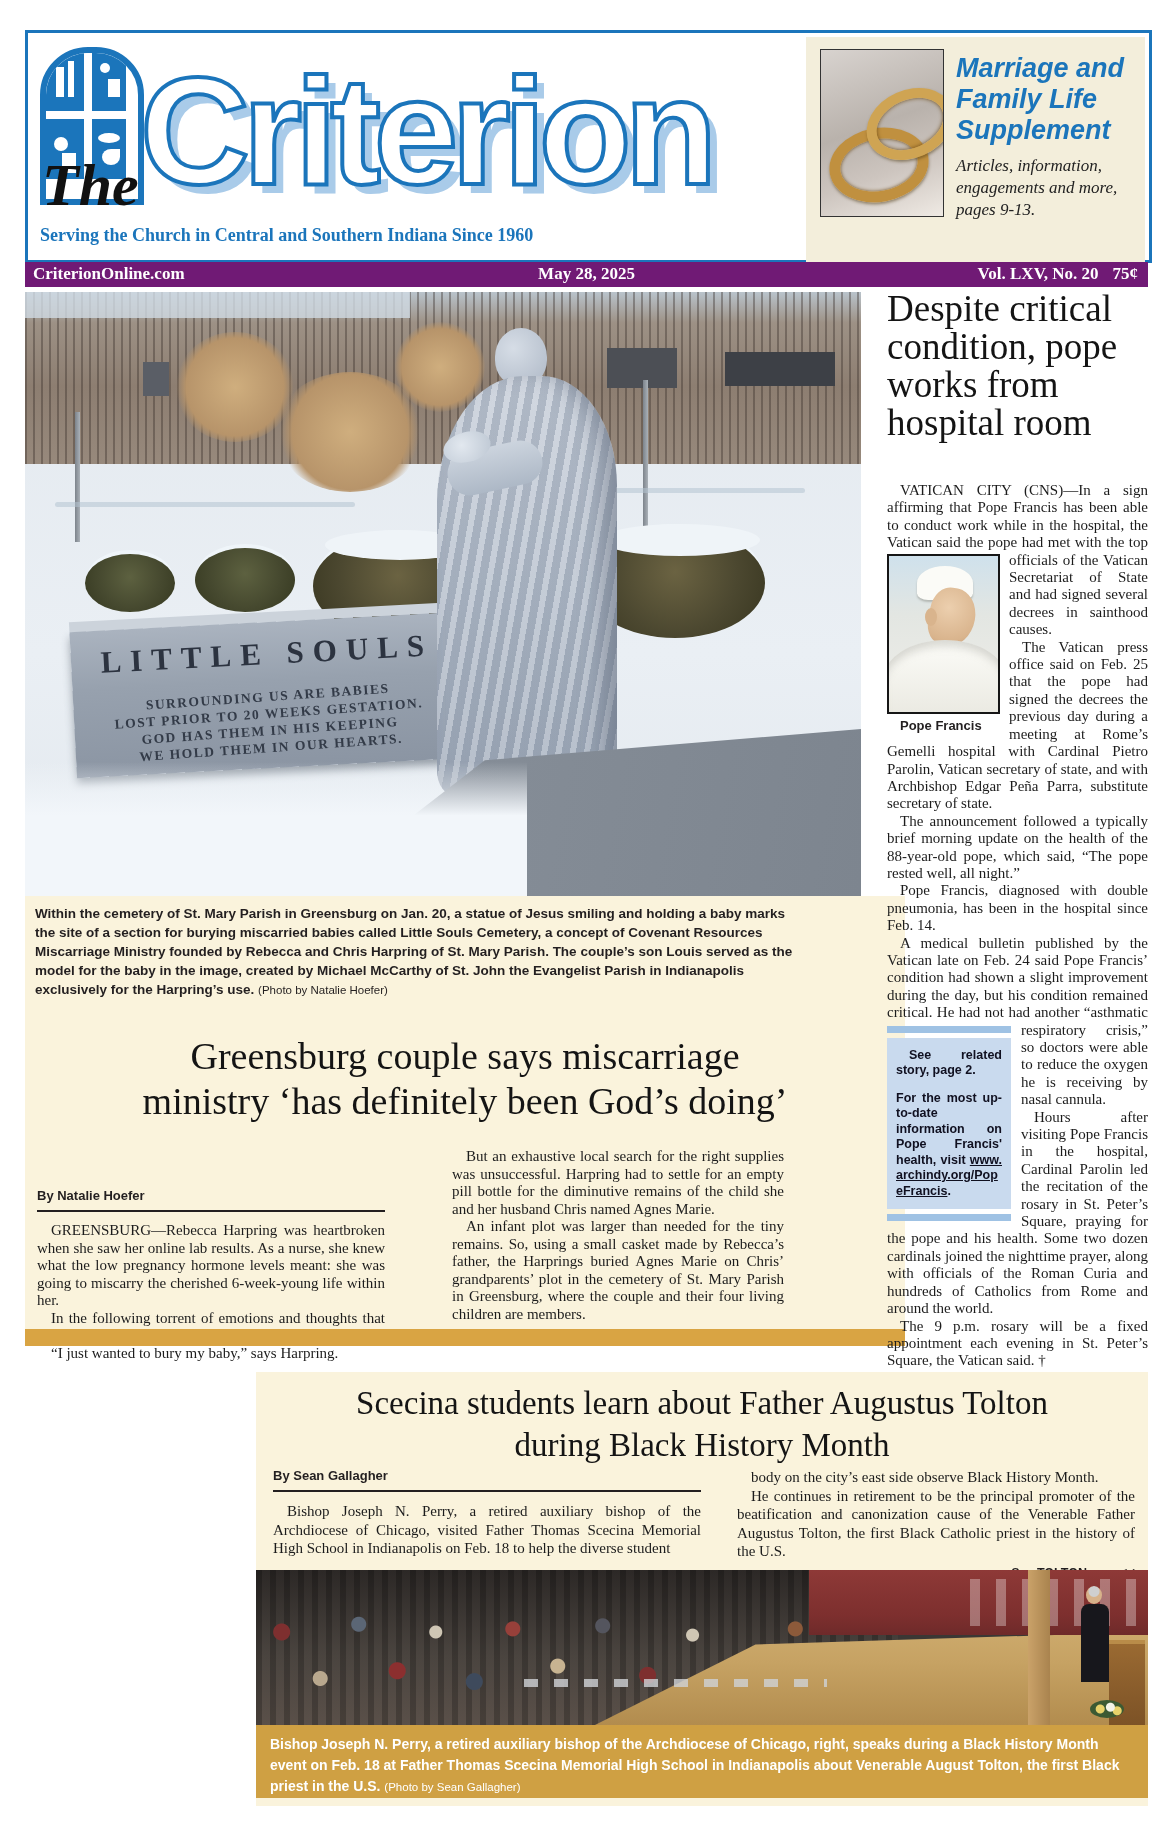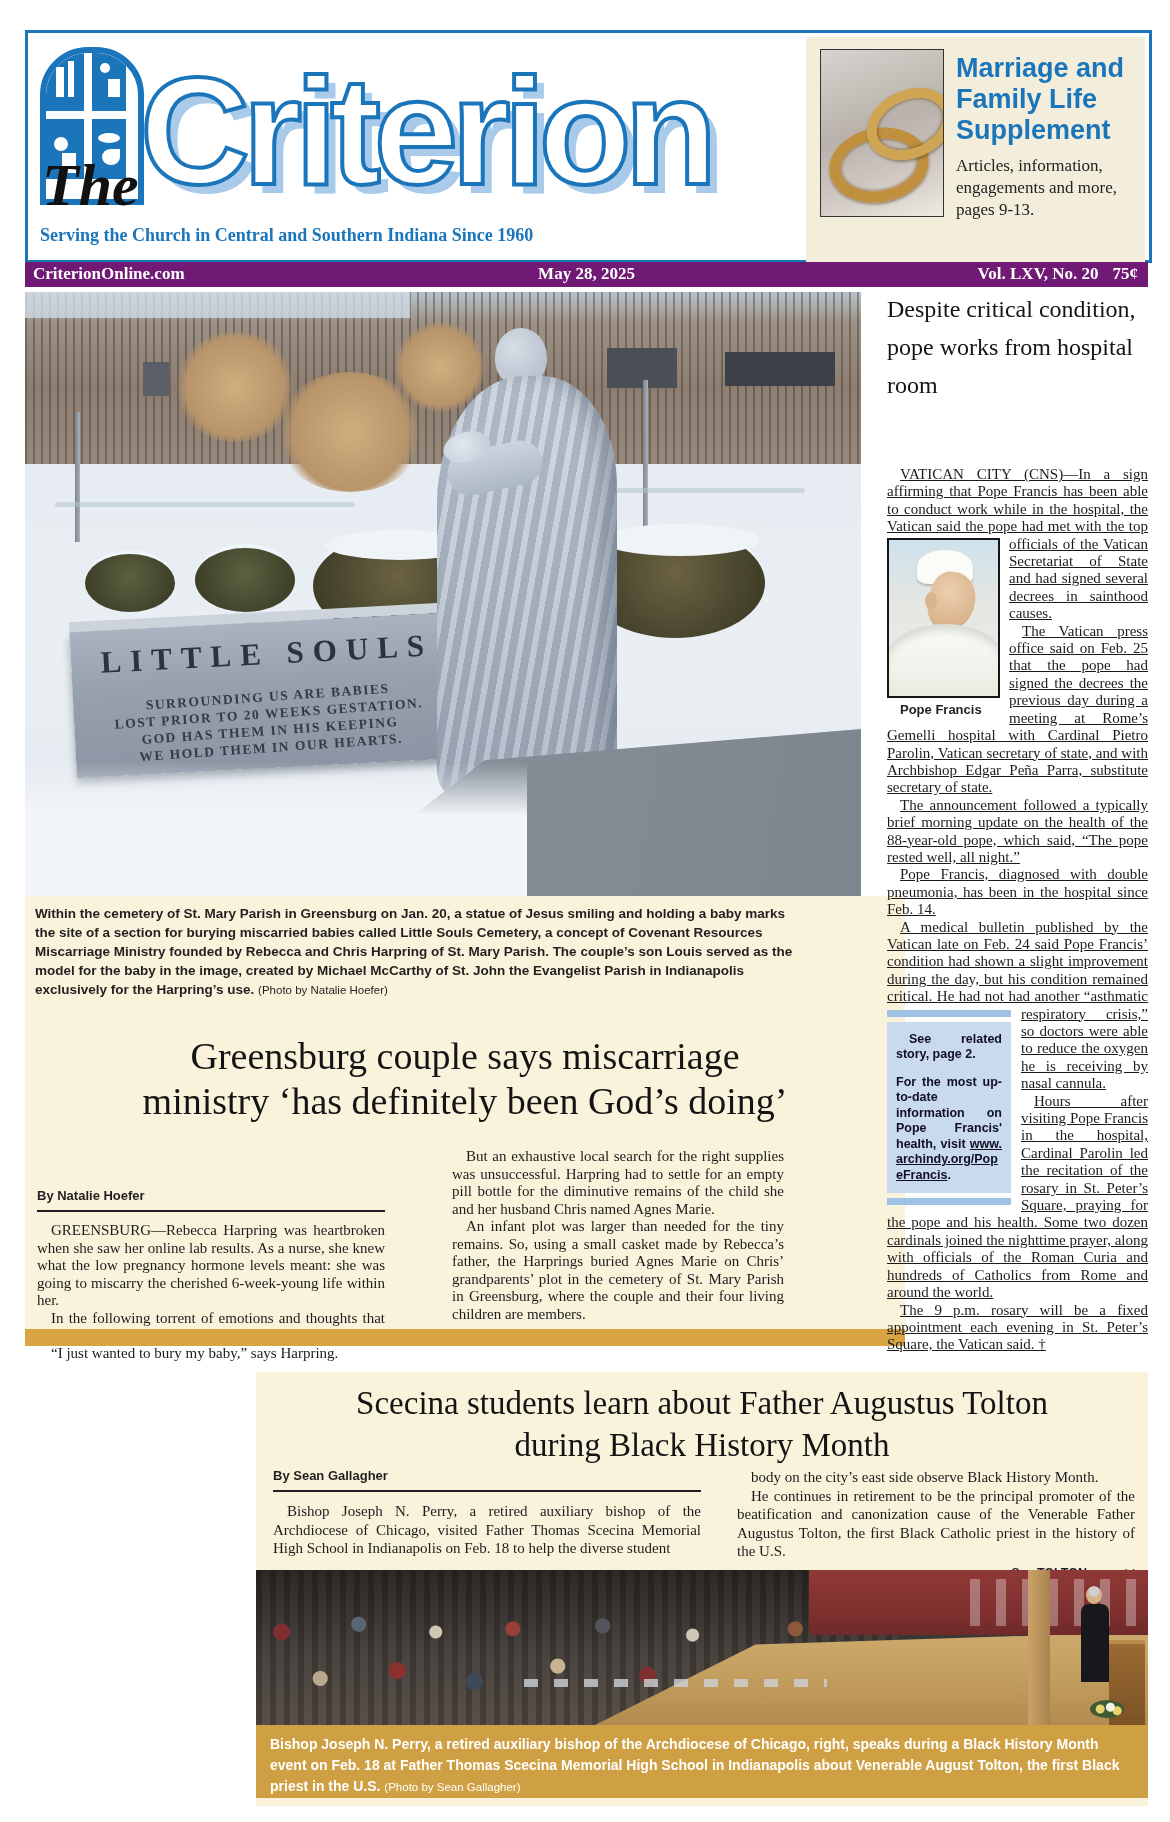--- a/index.html
+++ b/index.html
@@ -16,21 +16,21 @@
   #logo-cross-h{position:absolute;left:0;top:58px;width:100%;height:8px;background:#fff;}
   .glyph{position:absolute;background:#fff;}
   #the-word{left:14px;top:118px;font-family:"Liberation Serif",serif;font-weight:bold;font-style:italic;
       font-size:60px;color:#111;z-index:4;}
   #criterion-word{left:112px;top:18px;font-family:"Liberation Sans",sans-serif;font-weight:bold;
       font-size:152px;line-height:160px;letter-spacing:-7px;color:#ffffff;
       -webkit-text-stroke:4px #1b75bb;text-shadow:9px 9px 0 #a9cbe9;z-index:3;}
   #tagline{left:12px;top:192px;font-size:18px;font-weight:bold;color:#1b75bb;}
 
   
-  #supplement{left:778px;top:4px;width:339px;height:236px;background:#f3eedb;}
+  #supplement{left:778px;top:4px;width:339px;height:236px;background:#f3eedb;font-style:italic;}
   #rings-photo{left:14px;top:12px;width:122px;height:166px;border:1px solid #333;
       background:linear-gradient(160deg,#d8d3cf 0%,#b9b2ac 45%,#cdc5bf 70%,#efeae4 100%);overflow:hidden;}
   .ring{position:absolute;border-radius:50%;}
   #ring1{left:8px;top:78px;width:78px;height:52px;border:11px solid #c0903f;
       box-shadow:inset 0 0 4px #6b4a17,0 2px 3px rgba(80,60,20,.5);transform:rotate(-10deg);
       background:transparent;}
   #ring2{left:44px;top:40px;width:70px;height:48px;border:10px solid #cfa453;
       box-shadow:inset 0 0 4px #6b4a17,0 2px 3px rgba(80,60,20,.5);transform:rotate(-24deg);}
   #supp-title{left:150px;top:16px;width:185px;font-family:"Liberation Sans",sans-serif;
       font-weight:bold;font-size:27px;line-height:31px;color:#1b75bb;}
@@ -96,22 +96,22 @@
   .byline-rule{height:2px;background:#231f20;margin:7px 0 10px 0;}
   .bodytext{font-size:15px;line-height:17.5px;text-align:justify;color:#1c1c1c;}
   .bodytext p{margin:0;text-indent:14px;}
   #misc-col2{position:absolute;left:427px;top:252px;width:332px;}
   .jumpline{text-align:right;margin-top:2px;}
   .jump-bold{font-family:"Liberation Sans",sans-serif;font-weight:bold;font-size:12.5px;color:#231f20;}
   .jump-italic{font-style:italic;font-size:13px;color:#231f20;}
   #gold-bar{position:absolute;left:0;bottom:0;width:100%;height:17px;background:#d9a443;}
 
   
-  #pope-headline{left:887px;top:290px;width:268px;font-size:24px;line-height:38px;color:#141414;}
-  #pope-body{left:887px;top:466px;width:261px;text-decoration:underline;}
+  #pope-headline{left:887px;top:290px;width:268px;font-size:37px;line-height:38px;color:#141414;}
+  #pope-body{left:887px;top:482px;width:261px;}
   #pope-body p{margin:0;text-indent:13px;font-size:15px;line-height:17.4px;text-align:justify;color:#1c1c1c;}
   #pope-photo-wrap{float:left;width:113px;margin:2px 9px 2px 0;}
   #pope-photo{width:109px;height:156px;border:2px solid #161616;position:relative;overflow:hidden;
       background:linear-gradient(180deg,#cfe1ec 0%,#e3e6e2 38%,#efeee9 100%);}
   #pope-cap{position:absolute;left:28px;top:10px;width:56px;height:34px;border-radius:50% 50% 20% 20%;
       background:#fbfbf7;box-shadow:0 2px 2px rgba(120,120,110,.4);}
   #pope-face{position:absolute;left:40px;top:32px;width:46px;height:58px;border-radius:46% 54% 58% 42%;
       transform:rotate(10deg);background:radial-gradient(circle at 40% 35%,#eccfae,#d9b48d 70%,#c49d78);}
   #pope-ear{position:absolute;left:36px;top:52px;width:12px;height:18px;border-radius:50%;background:#d9b48d;}
   #pope-shoulders{position:absolute;left:-6px;top:84px;width:124px;height:80px;border-radius:50% 50% 0 0;

